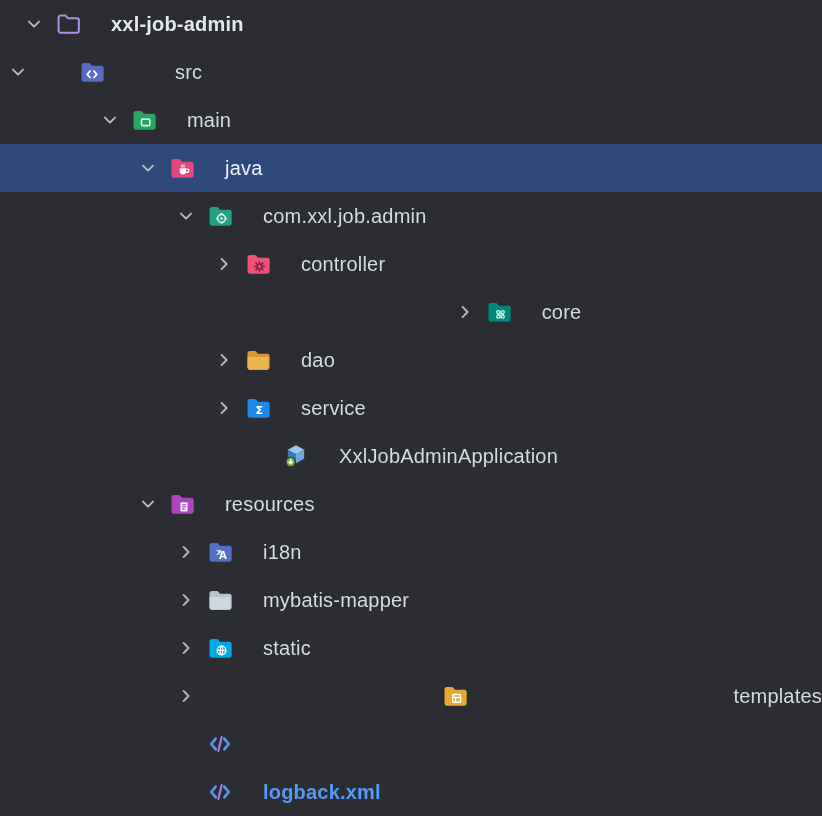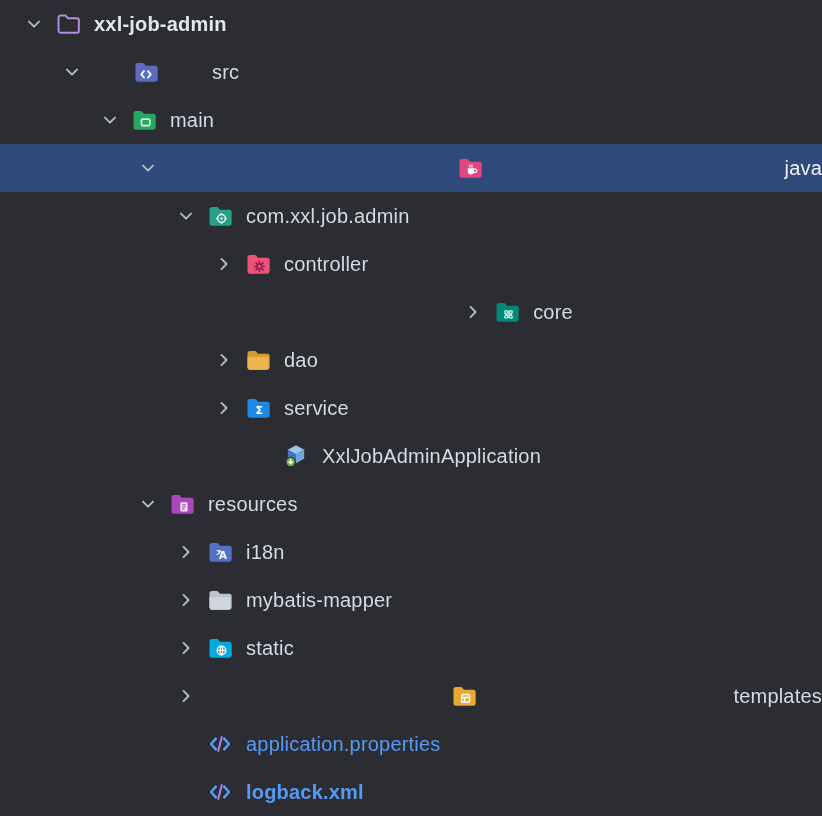--- a/index.html
+++ b/index.html
@@ -23,21 +23,21 @@
   .row.selected { background: var(--selection, #2f4a7a); }
   .chev {
     flex: 0 0 36px; width: 36px; height: 48px;
     display: flex; align-items: center; justify-content: center;
   }
   .ic {
     flex: 0 0 32px; width: 32px; height: 48px;
     display: flex; align-items: center; justify-content: center;
   }
   .label {
-    margin-left: 10px;
+    margin-left: 27px;
     font-size: 20px;
     line-height: 48px;
     color: var(--text, #d6dae1);
     letter-spacing: 0.2px;
     white-space: nowrap;
   }
   .label.bold { font-weight: 700; color: #e4e7ec; }
   .label.link { color: var(--file_link, #579af5); }
   .row.selected .label { color: #eef2f8; }
 </style>
@@ -51,21 +51,21 @@
           <path d="M6.5 9.3 12 14.8l5.5-5.5" fill="none" stroke="#b9bdc4" stroke-width="2" stroke-linecap="round" stroke-linejoin="round"></path>
         </svg>
       </span>
       <span class="ic">
         <svg width="28" height="28" viewBox="0 0 24 24" aria-hidden="true">
           <path d="M3.9 6.4c0-.9.72-1.6 1.6-1.6h4.3l2.2 2.3h7.7c.88 0 1.6.72 1.6 1.6v9.1c0 .88-.72 1.6-1.6 1.6H5.5c-.88 0-1.6-.72-1.6-1.6z" fill="none" stroke="#ad8ee0" stroke-width="1.7"></path>
         </svg>
       </span>
       <span class="label bold">xxl-job-admin</span>
     </div>
-    <div class="row" style="padding-left: 54px; gap: 40px;">
+    <div class="row" style=" gap: 40px;">
       <span class="chev">
         <svg width="22" height="22" viewBox="0 0 24 24">
           <path d="M6.5 9.3 12 14.8l5.5-5.5" fill="none" stroke="#b9bdc4" stroke-width="2" stroke-linecap="round" stroke-linejoin="round"></path>
         </svg>
       </span>
       <span class="ic">
         <svg width="28" height="28" viewBox="0 0 24 24" aria-hidden="true">
           <path d="M3 6.2c0-1.05.85-1.9 1.9-1.9h4.9l2.3 2.4h8c1.05 0 1.9.85 1.9 1.9v9.9c0 1.05-.85 1.9-1.9 1.9H4.9C3.85 20.4 3 19.55 3 18.5z" fill="#5b6bc0"></path>
           <path d="M10.3 11.3 7.9 14l2.4 2.7M13.7 11.3 16.1 14l-2.4 2.7" fill="none" stroke="#ffffff" stroke-width="1.5" stroke-linecap="round" stroke-linejoin="round"></path>
         </svg>
@@ -79,21 +79,21 @@
         </svg>
       </span>
       <span class="ic">
         <svg width="28" height="28" viewBox="0 0 24 24" aria-hidden="true">
           <path d="M3 6.2c0-1.05.85-1.9 1.9-1.9h4.9l2.3 2.4h8c1.05 0 1.9.85 1.9 1.9v9.9c0 1.05-.85 1.9-1.9 1.9H4.9C3.85 20.4 3 19.55 3 18.5z" fill="#27a662"></path>
           <rect x="9.8" y="11.2" width="7.2" height="5.6" rx="1.2" fill="none" stroke="#d9f4e6" stroke-width="1.4"></rect>
         </svg>
       </span>
       <span class="label">main</span>
     </div>
-    <div class="row selected" style="padding-left: 130px; justify-content: space-between;">
+    <div class="row selected" style="padding-left: 130px;">
       <span class="chev">
         <svg width="22" height="22" viewBox="0 0 24 24">
           <path d="M6.5 9.3 12 14.8l5.5-5.5" fill="none" stroke="#b9bdc4" stroke-width="2" stroke-linecap="round" stroke-linejoin="round"></path>
         </svg>
       </span>
       <span class="ic">
         <svg width="28" height="28" viewBox="0 0 24 24" aria-hidden="true">
           <path d="M3 6.2c0-1.05.85-1.9 1.9-1.9h4.9l2.3 2.4h8c1.05 0 1.9.85 1.9 1.9v9.9c0 1.05-.85 1.9-1.9 1.9H4.9C3.85 20.4 3 19.55 3 18.5z" fill="#e2487f"></path>
           <path d="M10.1 12.3h5.4v2.5a2.7 2.7 0 0 1-5.4 0z" fill="#ffffff"></path>
           <path d="M15.5 12.9h.9a1.45 1.45 0 0 1 0 2.9h-1" fill="none" stroke="#ffffff" stroke-width="1.1"></path>
@@ -266,21 +266,20 @@
     </div>
     <div class="row" style="padding-left: 168px;">
       <span class="chev"></span>
       <span class="ic">
         <svg width="28" height="28" viewBox="0 0 24 24" aria-hidden="true">
           <path d="M8.4 7.4 4.4 12l4 4.6" fill="none" stroke="#5b9cf5" stroke-width="2.1" stroke-linecap="round" stroke-linejoin="round"></path>
           <path d="M15.6 7.4 19.6 12l-4 4.6" fill="none" stroke="#5b9cf5" stroke-width="2.1" stroke-linecap="round" stroke-linejoin="round"></path>
           <path d="M13.5 6.1 10.5 17.9" stroke="#9a7ae8" stroke-width="1.9" stroke-linecap="round"></path>
         </svg>
       </span>
-      <span class="label link">application.properties</span>
     </div>
     <div class="row" style="padding-left: 168px; font-weight: bold;">
       <span class="chev"></span>
       <span class="ic">
         <svg width="28" height="28" viewBox="0 0 24 24" aria-hidden="true">
           <path d="M8.4 7.4 4.4 12l4 4.6" fill="none" stroke="#5b9cf5" stroke-width="2.1" stroke-linecap="round" stroke-linejoin="round"></path>
           <path d="M15.6 7.4 19.6 12l-4 4.6" fill="none" stroke="#5b9cf5" stroke-width="2.1" stroke-linecap="round" stroke-linejoin="round"></path>
           <path d="M13.5 6.1 10.5 17.9" stroke="#9a7ae8" stroke-width="1.9" stroke-linecap="round"></path>
         </svg>
       </span>

